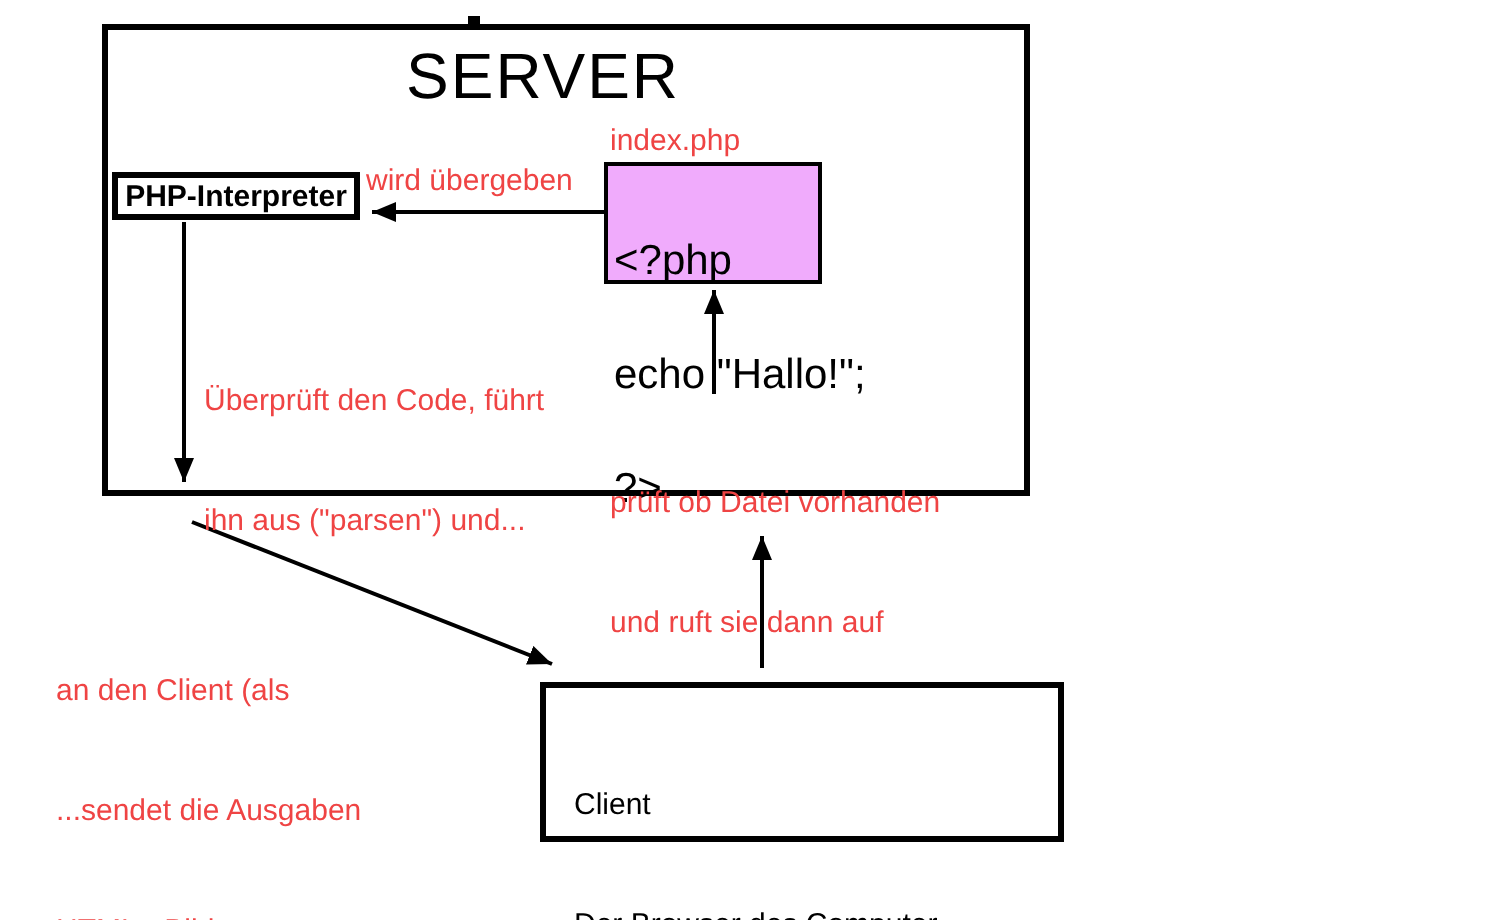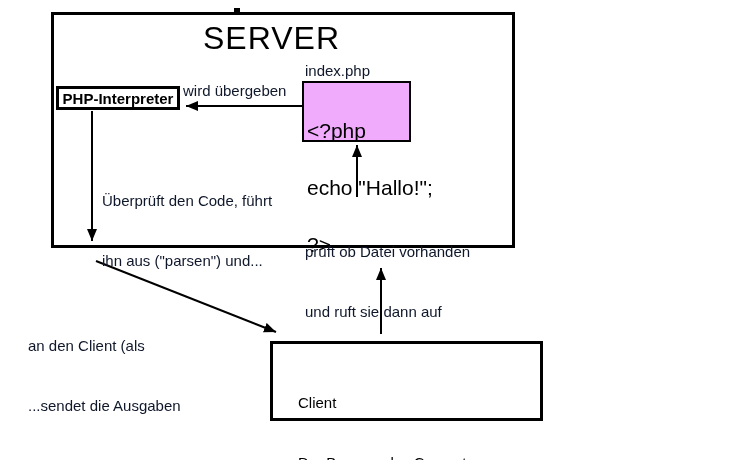--- a/index.html
+++ b/index.html
@@ -22,21 +22,21 @@
     top: 0;
     width: 751px;
     height: 460px;
     pointer-events: none;
   }
   .txt {
     position: absolute;
     font-size: 15px;
     line-height: 20px;
     white-space: pre;
-    color: #0f172a;
+    color: #ef4444;
   }
   .server-box {
     position: absolute;
     left: 51px;
     top: 12px;
     width: 458px;
     height: 230px;
     border: 3px solid #000000;
     background: transparent;
   }
@@ -79,21 +79,21 @@
     white-space: pre;
     background: #f0abfc;
   }
   .client-box {
     position: absolute;
     left: 270px;
     top: 341px;
     width: 242px;
     height: 65px;
     border: 3px solid #000000;
-    padding: 9px 0 0 25px;
+    padding: 9px 0 0 14px;
     font-size: 15px;
     line-height: 20px;
     white-space: pre;
     background: #ffffff;
   }
   .notch {
     position: absolute;
     left: 234px;
     top: 8px;
     width: 6px;

